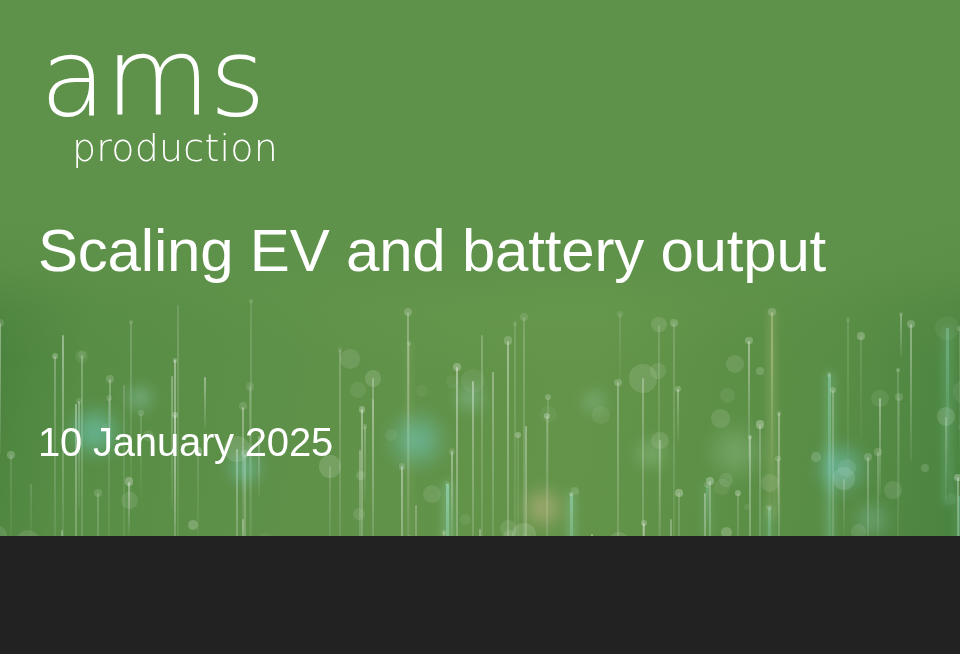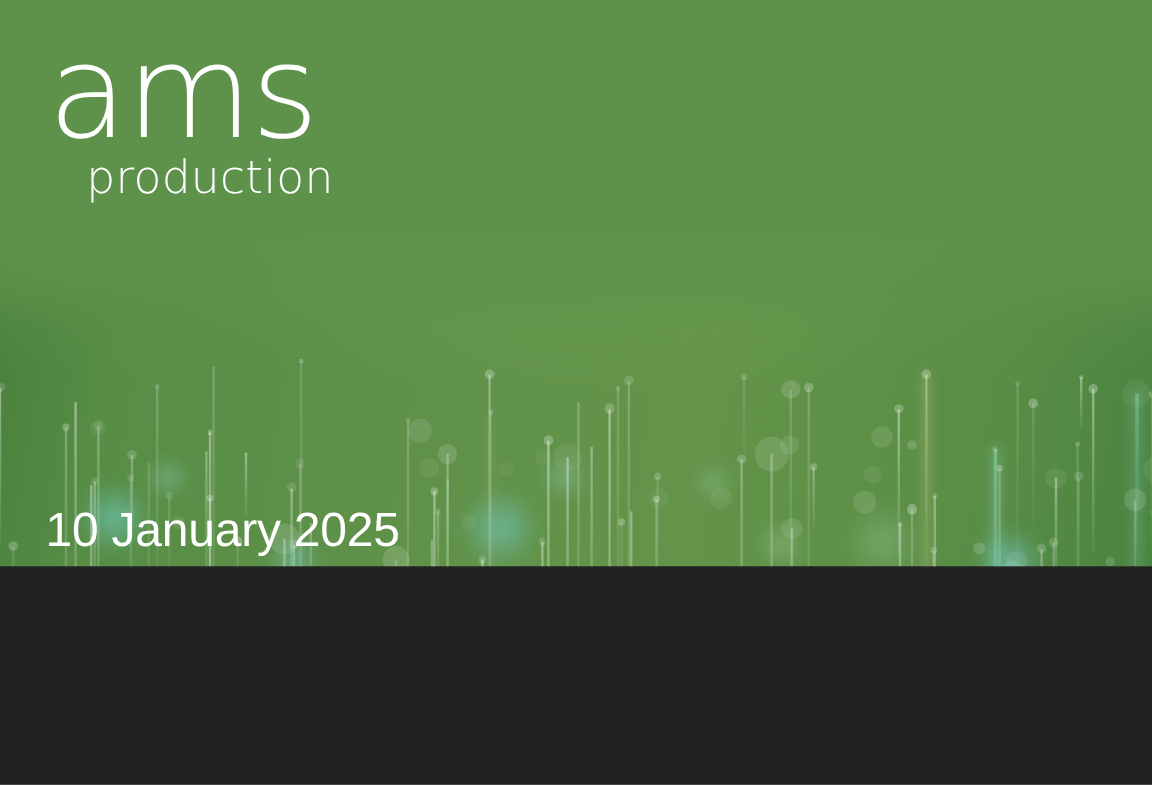--- a/index.html
+++ b/index.html
@@ -4,21 +4,21 @@
 <title>ams livestream banner</title>
 <style>
   html, body {
     margin: 0;
     padding: 0;
     background: #222;
   }
   #banner {
     position: relative;
     width: 960px;
-    height: 472px;
+    height: 536px;
     overflow: hidden;
     font-family: "Liberation Sans", "DejaVu Sans", sans-serif;
     background-color: #5e9149;
     user-select: none;
   }
 
   
   .bg-layer {
     position: absolute;
     inset: 0;
@@ -475,20 +475,21 @@
   <div class="bg-layer" id="bg-fade"></div>
 
   <div id="content">
 
     <div id="logo">
       <span id="logo-word">ams</span>
       <span id="logo-sub">production</span>
     </div>
 
     <div id="headline">
+      <span id="title-line2">Scaling EV and battery output</span>
     </div>
 
     <div id="when">
       <span class="when-line">10 January 2025</span>
     </div>
 
 
   </div>
 </div>
 

